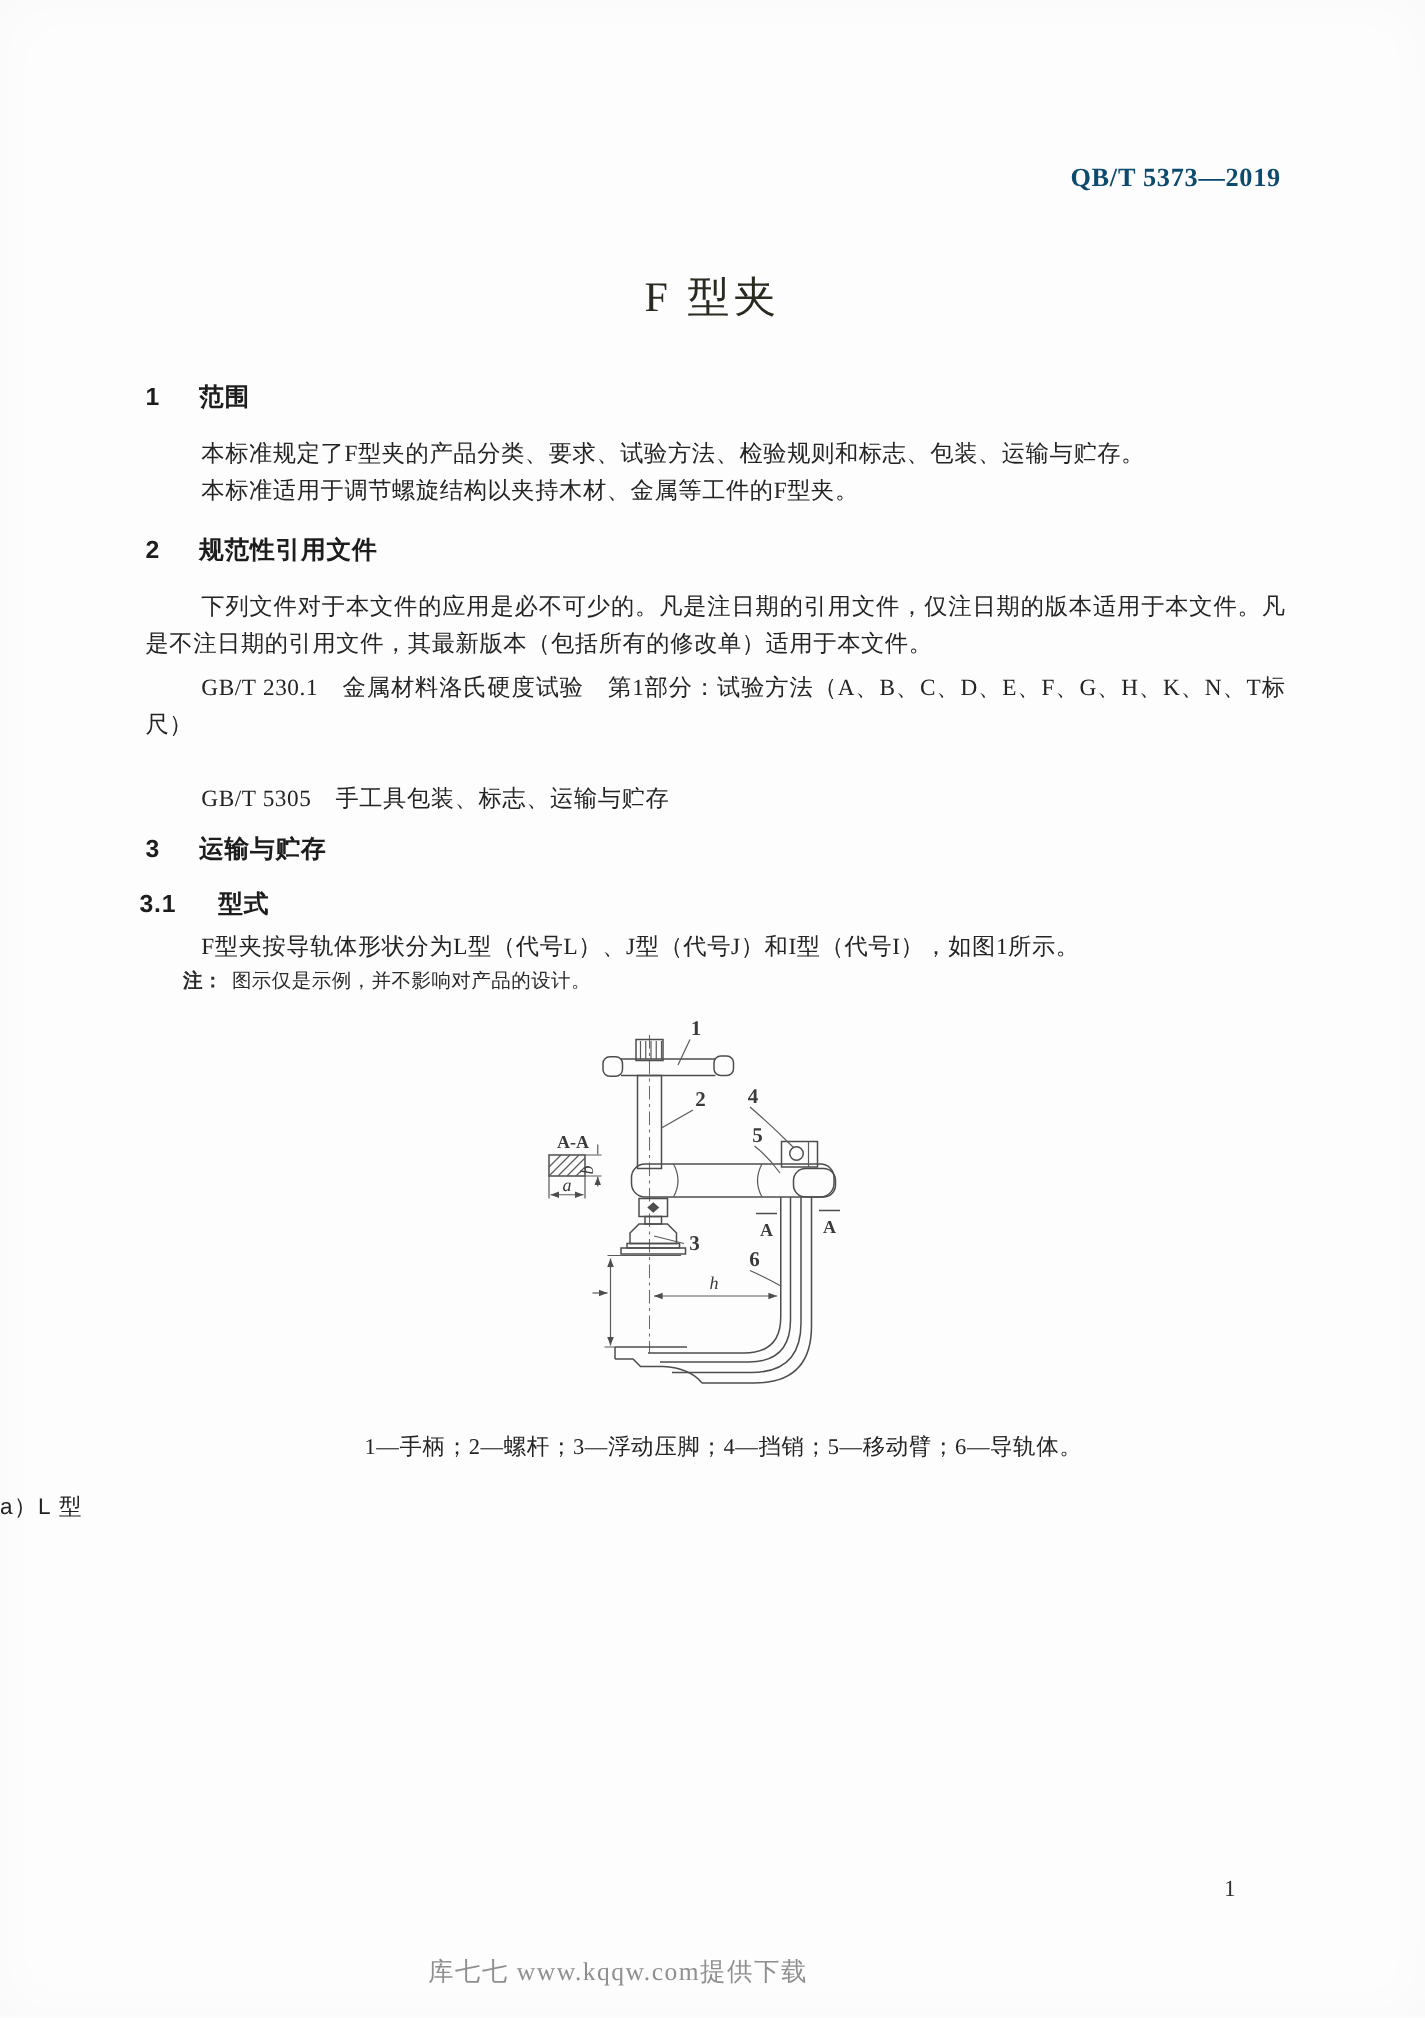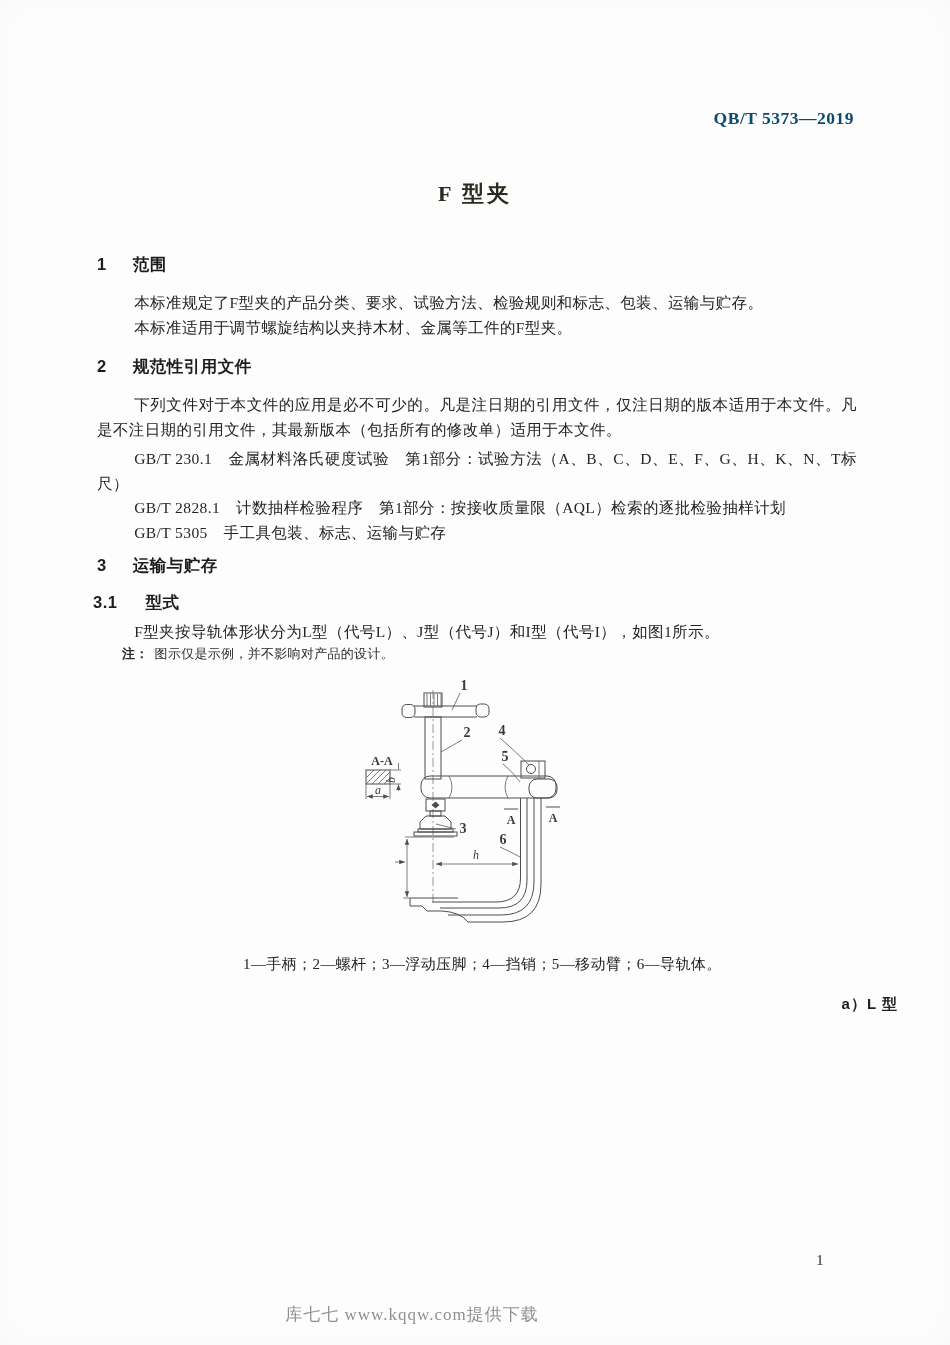--- a/index.html
+++ b/index.html
@@ -11,21 +11,21 @@
     color:#262626;
     overflow:hidden;
     box-shadow:inset 0 0 40px rgba(0,0,0,0.02);
   }
   .doc-code{
     position:absolute;top:108px;right:96px;
     font-size:17.5px;font-weight:bold;letter-spacing:0.5px;color:#0c4a6e;
   }
   .doc-title{
     position:absolute;top:179px;left:0;width:950px;text-align:center;
-    font-size:22px;font-weight:bold;letter-spacing:3px;color:#2a2a20;
+    font-size:28px;font-weight:normal;letter-spacing:3px;color:#2a2a20;
   }
   .abs{position:absolute;left:97px;width:760px;}
   .heading{
     font-family:"Liberation Sans","DejaVu Sans",sans-serif;
     font-weight:bold;font-size:16.5px;color:#1d1d1d;letter-spacing:0.5px;
     display:flex;align-items:baseline;
   }
   .heading .num{margin-right:26px;}
   .heading.sub .num{margin-right:28px;}
   .para{
@@ -40,23 +40,23 @@
   .note .note-label{
     font-family:"Liberation Sans","DejaVu Sans",sans-serif;
     font-weight:bold;margin-right:6px;white-space:nowrap;
   }
   .figure-wrap{position:absolute;left:348px;top:666px;width:320px;height:290px;}
   .fig-legend{
     position:absolute;left:243px;top:955px;width:600px;
     font-size:15px;letter-spacing:0.4px;color:#242424;
   }
   .fig-caption{
-    position:absolute;left:12px;top:995px;width:886px;text-align:right;
+    position:absolute;left:0;top:995px;width:886px;text-align:left;
     font-family:"Liberation Sans","DejaVu Sans",sans-serif;
-    font-weight:bold;font-size:15px;color:#222;letter-spacing:1px;
+    font-weight:normal;font-size:15px;color:#222;letter-spacing:1px;
   }
   .page-number{
     position:absolute;left:816px;top:1251px;font-size:15.5px;color:#333;
   }
   .watermark{
     position:absolute;left:0;top:1303px;width:824px;text-align:center;
     font-size:17px;color:#8f8f8f;letter-spacing:1px;
   }
   
   .fig-line{stroke:#4d4d4d;stroke-width:1;fill:none;}
@@ -81,21 +81,20 @@
   </div>
   <p class="abs para" style="top:315px;">本标准适用于调节螺旋结构以夹持木材、金属等工件的F型夹。</p>
   <p class="abs para" style="top:290px;">本标准规定了F型夹的产品分类、要求、试验方法、检验规则和标志、包装、运输与贮存。</p>
 
   <div class="abs heading" style="top:356px;">
     <span class="num">2</span>
     <span>规范性引用文件</span>
   </div>
   <p class="abs para" style="top:392px;">下列文件对于本文件的应用是必不可少的。凡是注日期的引用文件，仅注日期的版本适用于本文件。凡是不注日期的引用文件，其最新版本（包括所有的修改单）适用于本文件。</p>
   <p class="abs para ref" style="top:446px;">GB/T 230.1　金属材料洛氏硬度试验　第1部分：试验方法（A、B、C、D、E、F、G、H、K、N、T标尺）</p>
-  <p class="abs para ref" style="top:495px;">GB/T 2828.1　计数抽样检验程序　第1部分：按接收质量限（AQL）检索的逐批检验抽样计划</p>
   <p class="abs para ref" style="top:520px;">GB/T 5305　手工具包装、标志、运输与贮存</p>
 
   <div class="abs heading" style="top:555px;">
     <span class="num">3</span>
     <span>运输与贮存</span>
   </div>
   <div class="abs heading sub" style="top:592px;left:93px;">
     <span class="num">3.1</span>
     <span>型式</span>
   </div>

